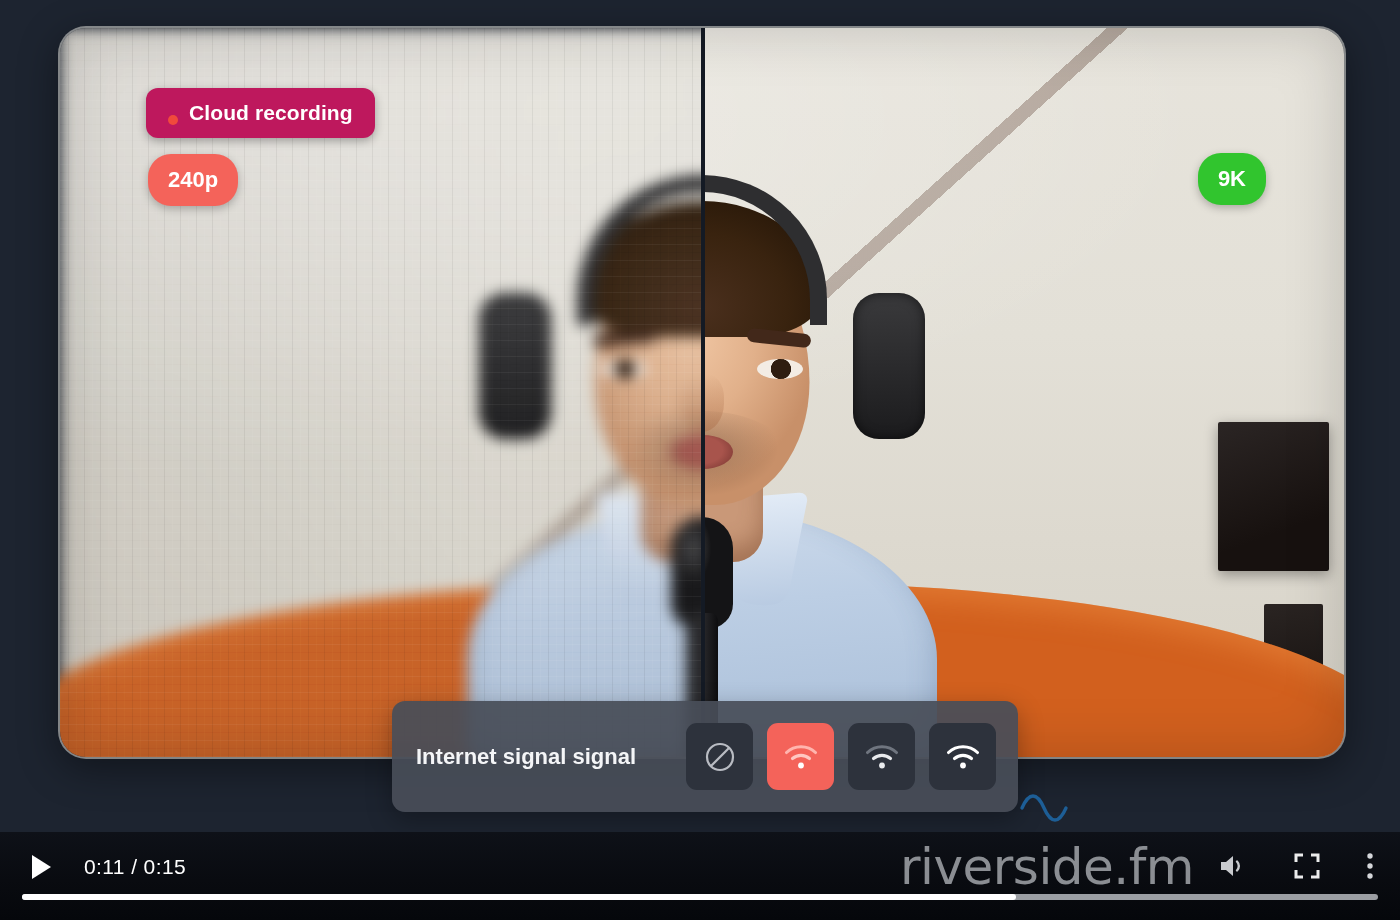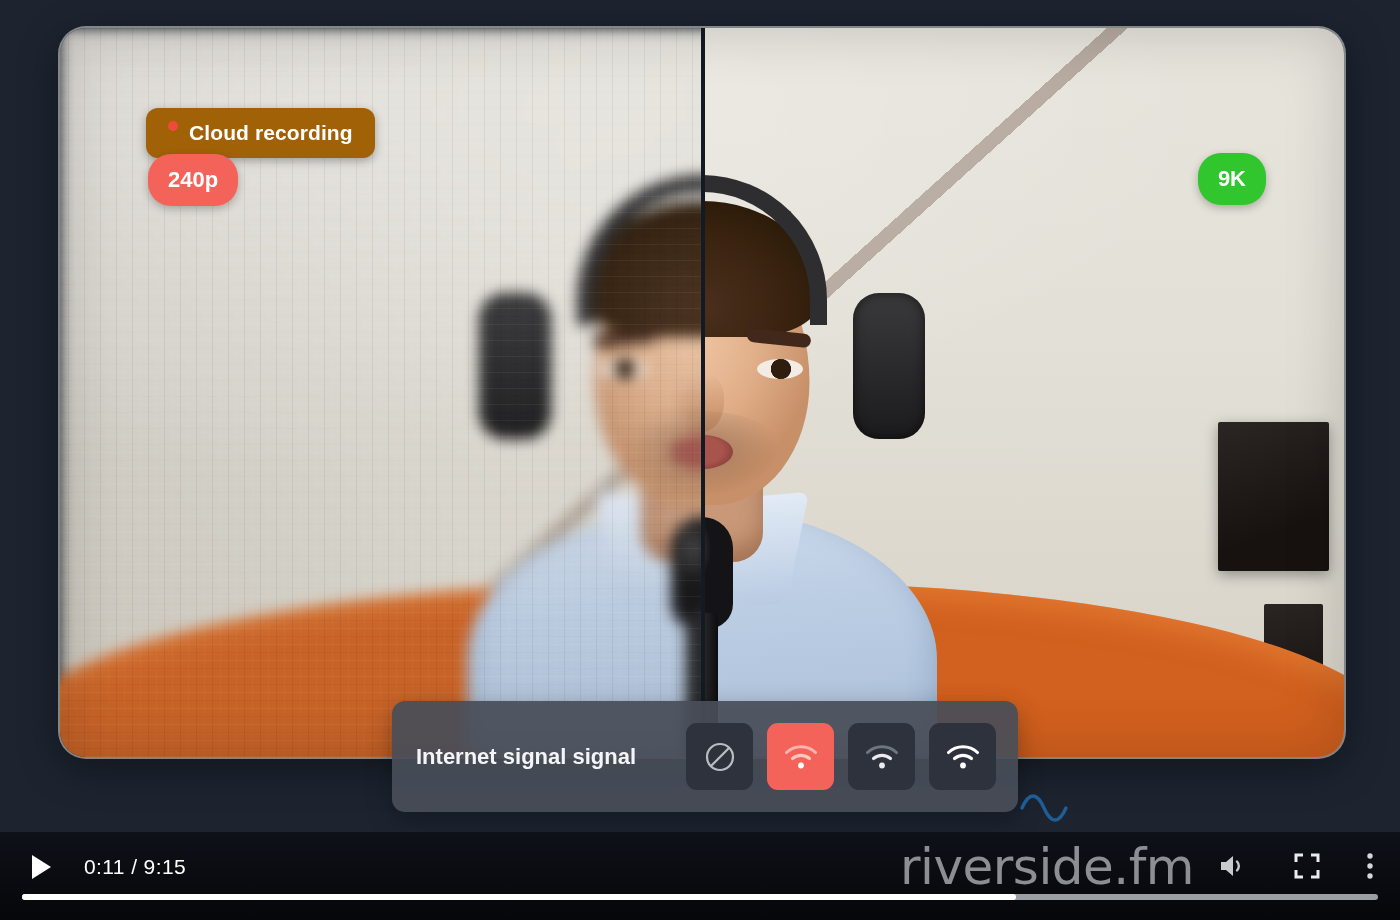--- a/index.html
+++ b/index.html
@@ -192,27 +192,26 @@
     background: #141a24; z-index: 6;
   }
   .frame-vignette {
     position: absolute; inset: 0; z-index: 7; pointer-events: none;
     box-shadow: inset 0 0 60px rgba(0,0,0,.18);
   }
 
   
   .badge-rec {
     position: absolute; z-index: 12;
-    display: flex; align-items: flex-start; gap: 11px;
-    background: #a16207; color: #ffffff;
+    display: flex; align-items: flex-end; gap: 11px;
+    background: #be185d; color: #ffffff;
     border-radius: 12px; padding: 13px 22px;
     font-size: 21px; font-weight: 700; letter-spacing: .1px;
     box-shadow: 0 3px 10px rgba(0,0,0,.3);
     white-space: nowrap;
-    margin-top: 20px;
   }
   .rec-dot { width: 10px; height: 10px; border-radius: 50%; background: #f04a3c; flex: none; }
   .badge-cloud { left: 86px;  top: 60px; }
   .badge-local { right: 78px; top: 58px; }
 
   .badge-q {
     position: absolute; z-index: 12;
     border-radius: 23px; padding: 13px 20px;
     font-size: 22px; font-weight: 700; color: #fff;
     box-shadow: 0 3px 9px rgba(0,0,0,.25);
@@ -459,21 +458,21 @@
           <path d="M3 18 C10 2, 18 2, 25 18 C32 34, 40 34, 47 18" fill="none" stroke="#1d5e96" stroke-width="3.4" stroke-linecap="round"></path>
         </svg>
       </span>
       <span class="brand-river-text">riverside.fm</span>
     </div>
 
     <div class="player-row">
       <button class="play-btn">
         <span class="play-tri"></span>
       </button>
-      <span class="time-label">0:11 / 9:15</span>
+      <span class="time-label">0:11 / 0:15</span>
 
       <div class="player-right">
         <button class="p-icon">
           <span>
             <svg width="30" height="26" viewBox="0 0 30 26">
               <path d="M3 9 h5 L15 3 v20 l-7-6 H3 z" fill="#d9dbdf"></path>
               <path d="M19 8.5 a6.5 6.5 0 0 1 0 9" fill="none" stroke="#d9dbdf" stroke-width="2.4" stroke-linecap="round"></path>
             </svg>
           </span>
         </button>

